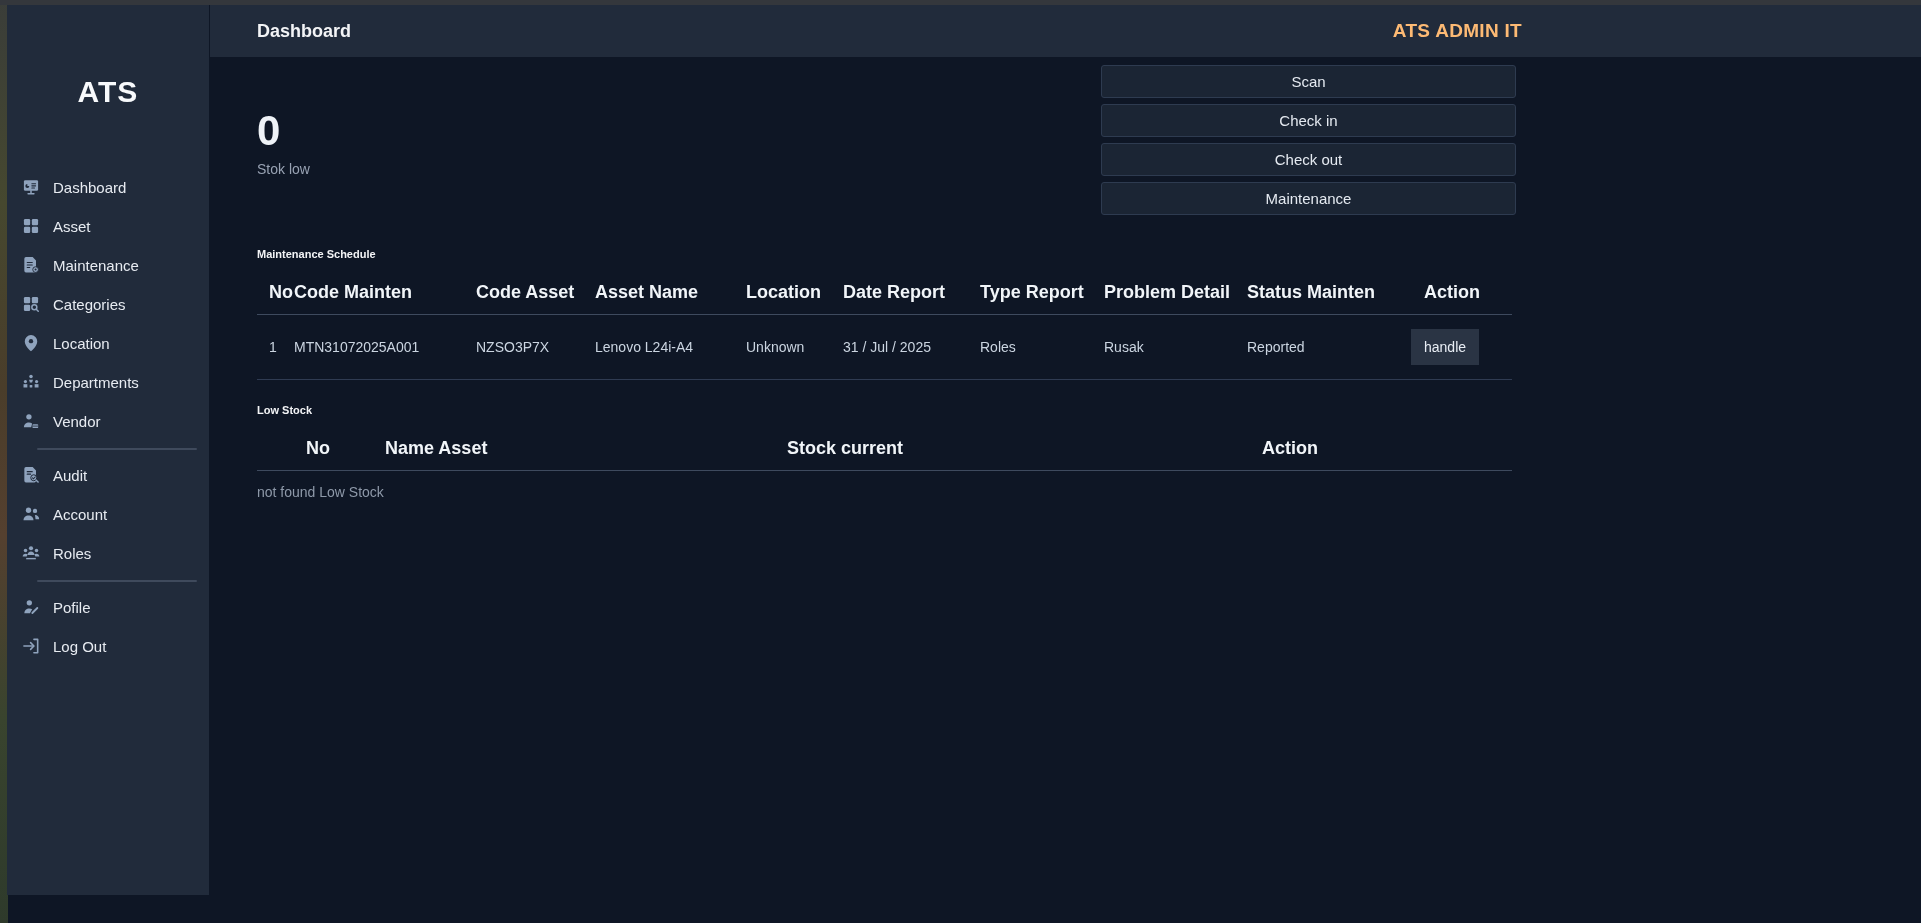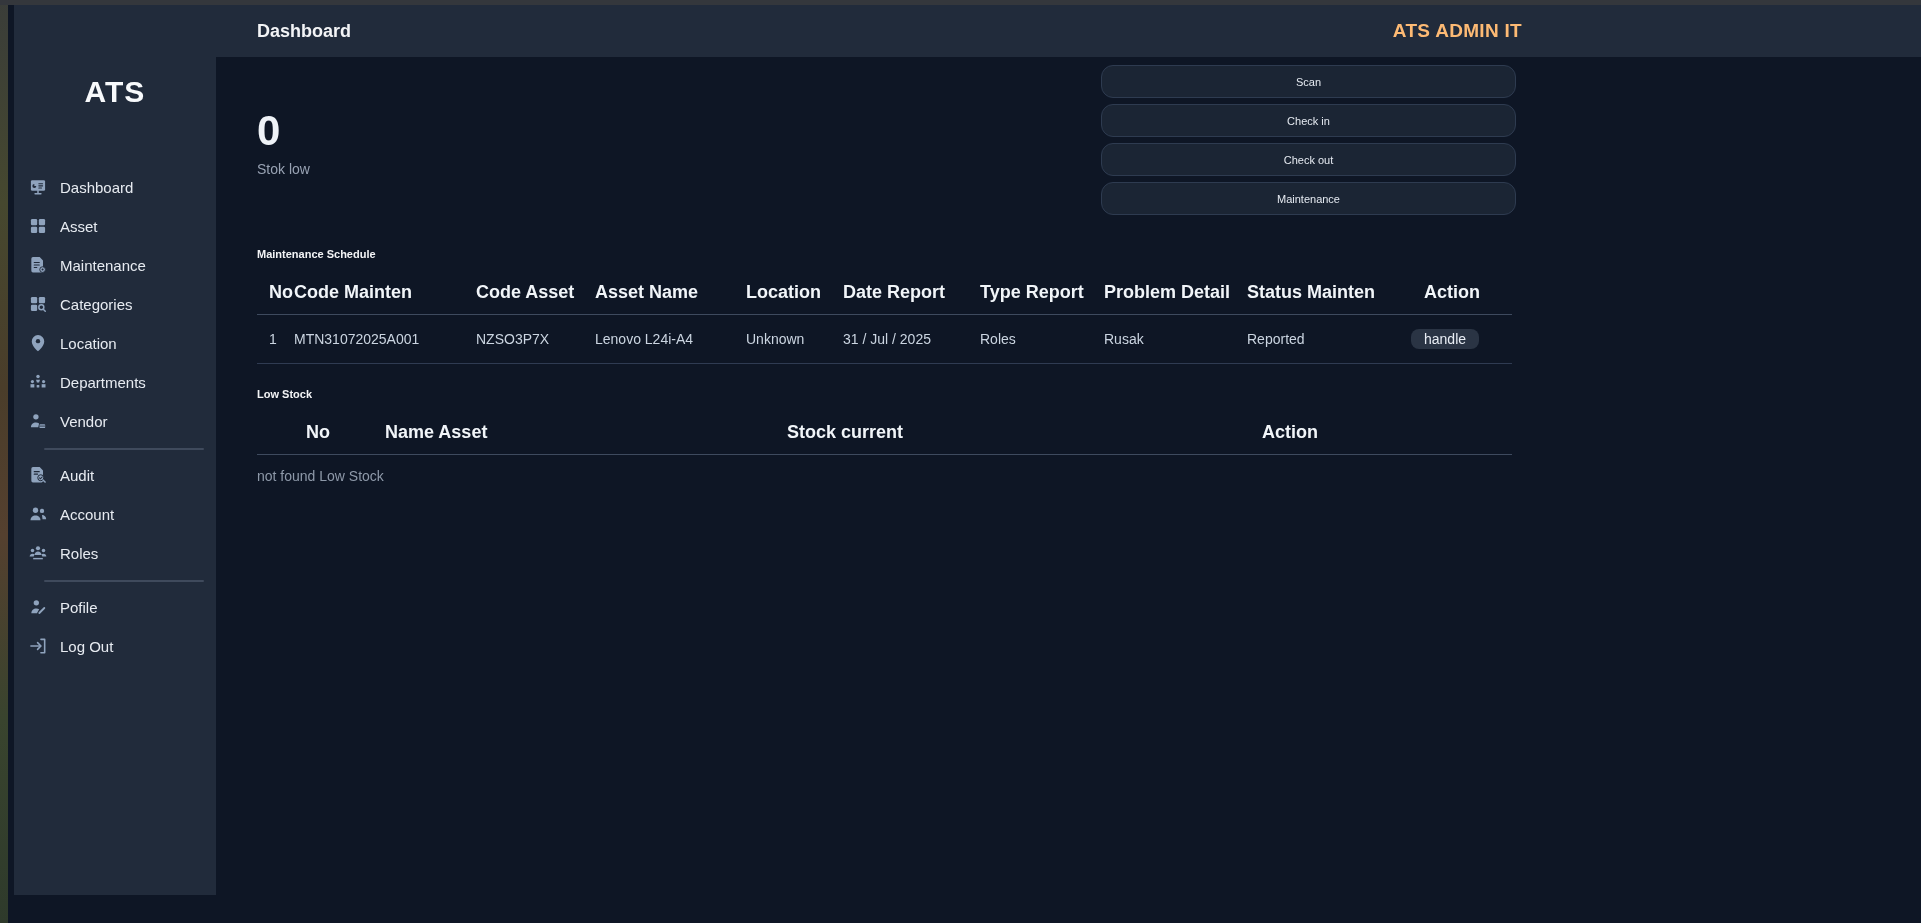--- a/index.html
+++ b/index.html
@@ -22,21 +22,21 @@
     background:var(--main-bg);
     font-family:"Liberation Sans", sans-serif;
     color:#e5e7eb;
   }
   
   .edge-strip{position:absolute;left:0;top:0;width:8px;height:100%;z-index:1;
     background:linear-gradient(180deg,#3a3d39 0%,#46482f 22%,#4a3d2a 42%,#55402f 58%,#39442e 78%,#2e3a2b 100%);}
   .top-strip{position:absolute;left:0;top:0;width:100%;height:5px;background:#34373c;z-index:6;}
 
   
-  .sidebar{position:absolute;left:14px;top:5px;width:202px;height:890px;background:var(--panel-bg);z-index:2;}
+  .sidebar{position:absolute;left:7px;top:5px;width:202px;height:890px;background:var(--panel-bg);z-index:2;}
   .logo{margin-top:70px;text-align:center;font-size:30px;font-weight:bold;letter-spacing:1px;color:#f8fafc;}
   .nav{margin-top:63px;}
   .nav-item{display:flex;align-items:center;height:30px;margin:0 0 9px 0;padding-left:14px;cursor:pointer;}
   .nav-item .icn{width:20px;height:20px;color:var(--icon);flex:0 0 20px;display:inline-flex;}
   .nav-item .icn svg{width:20px;height:20px;display:block;}
   .nav-item .lbl{margin-left:12px;font-size:15px;color:#e7ebf1;}
   .nav-divider{height:2px;background:var(--divider);border-radius:2px;margin:12px 12px 10px 30px;}
 
   
   .header{position:absolute;left:210px;top:5px;right:0;height:52px;background:var(--panel-bg);
@@ -47,32 +47,32 @@
   
   .main{position:absolute;left:210px;top:57px;right:0;bottom:0;padding:0 0 0 47px;}
   .content{width:1259px;}
   .top-row{display:flex;margin-top:8px;}
   .stats{flex:1;display:flex;padding-top:45px;}
   .stat{width:423px;}
   .stat-value{font-size:42px;font-weight:bold;color:#eef2f7;line-height:1;}
   .stat-label{font-size:14px;color:var(--muted-text);margin-top:9px;}
   .actions{width:415px;flex:0 0 415px;}
   .action-btn{display:block;width:100%;height:33px;margin-bottom:6px;background:var(--button-bg);
-    border:1px solid var(--button-border);border-radius:12px;color:#e5eaf1;font-size:11px;
+    border:1px solid var(--button-border);border-radius:3px;color:#e5eaf1;font-size:15px;
     font-family:"Liberation Sans",sans-serif;cursor:pointer;}
 
   .section-title{font-size:11px;font-weight:bold;color:var(--accent-text);margin:27px 0 0 0;}
   table{width:1255px;border-collapse:collapse;table-layout:fixed;margin-top:12px;}
   th{font-size:18px;font-weight:bold;color:#f1f5f9;text-align:left;padding:10px 6px 11px 0;}
   td{font-size:14px;color:#cbd5e1;text-align:left;padding:14px 6px 14px 0;}
   thead tr{border-bottom:1.5px solid var(--table-line-strong);}
   tbody tr{border-bottom:1.5px solid var(--table-line-soft);}
   tbody tr.no-border{border-bottom:none;}
   th.first,td.first{padding-left:12px;}
-  .handle-btn{background:var(--handle-bg);border:none;border-radius:8px;padding:2px 13px;color:#e8edf4;
+  .handle-btn{background:var(--handle-bg);border:none;border-radius:0;padding:10px 13px;color:#e8edf4;
     font-size:14px;font-family:"Liberation Sans",sans-serif;cursor:pointer;margin-left:-13px;}
   .ls-table th.c,.ls-table td.c{text-align:center;padding-left:0;}
   .empty-msg{text-align:left;color:#8e99a9;font-size:14px;padding:13px 0;}
 </style>
 </head>
 <body>
 
 <div class="edge-strip"></div>
 <div class="top-strip"></div>
 

